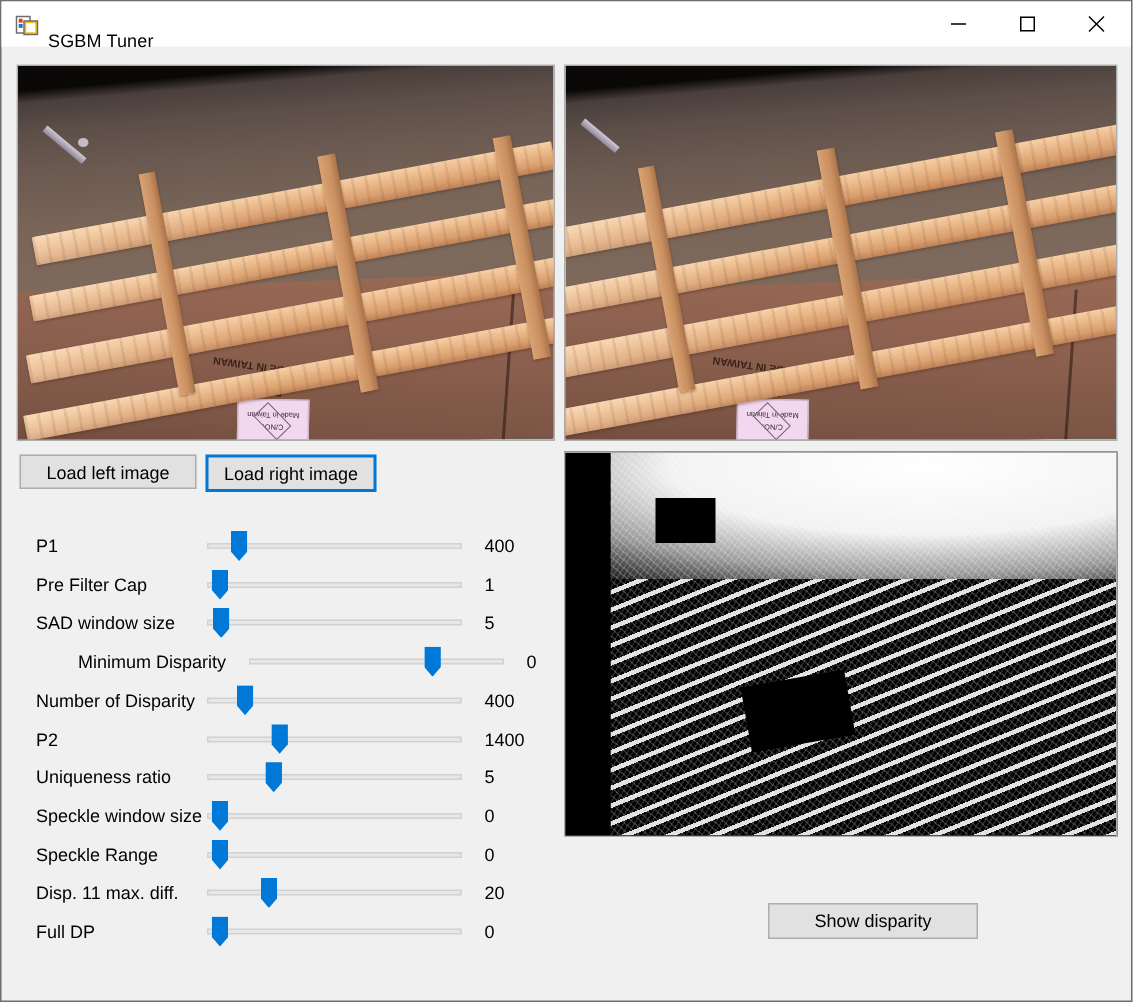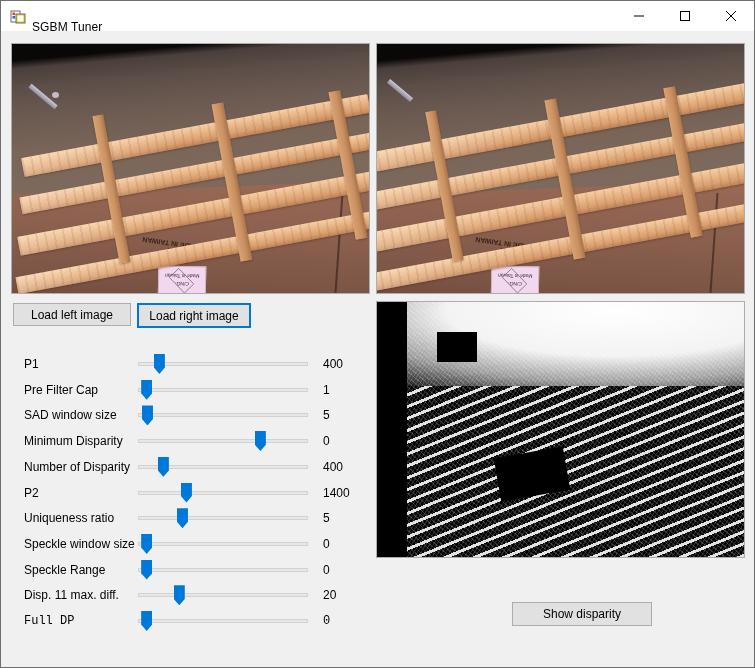--- a/index.html
+++ b/index.html
@@ -364,21 +364,21 @@
         <div class="track"></div>
         <div class="thumb" style="left: 140.18px;"></div>
         <span class="slider-value">1</span>
       </div>
       <div class="slider-row" style="top: 403.4px;">
         <span class="slider-label">SAD window size</span>
         <div class="track"></div>
         <div class="thumb" style="left: 140.975px;"></div>
         <span class="slider-value">5</span>
       </div>
-      <div class="slider-row" style="top: 429.1px;">
+      <div class="slider-row" style="top: 429.1px; margin-left: 28px;">
         <span class="slider-label">Minimum Disparity</span>
         <div class="track"></div>
         <div class="thumb" style="left: 253.865px;"></div>
         <span class="slider-value">0</span>
       </div>
       <div class="slider-row" style="top: 454.8px;">
         <span class="slider-label">Number of Disparity</span>
         <div class="track"></div>
         <div class="thumb" style="left: 156.875px;"></div>
         <span class="slider-value">400</span>
@@ -406,21 +406,21 @@
         <div class="track"></div>
         <div class="thumb" style="left: 140.18px;"></div>
         <span class="slider-value">0</span>
       </div>
       <div class="slider-row" style="top: 583.3px;">
         <span class="slider-label">Disp. 11 max. diff.</span>
         <div class="track"></div>
         <div class="thumb" style="left: 172.775px;"></div>
         <span class="slider-value">20</span>
       </div>
-      <div class="slider-row" style="top: 609px; font-family: Liberation Mono, monospace;">
+      <div class="slider-row" style="top: 609px;">
         <span class="slider-label">Full DP</span>
         <div class="track"></div>
         <div class="thumb" style="left: 140.18px;"></div>
         <span class="slider-value">0</span>
       </div>
     </div>
 
 </div>
 
 </body></html>

